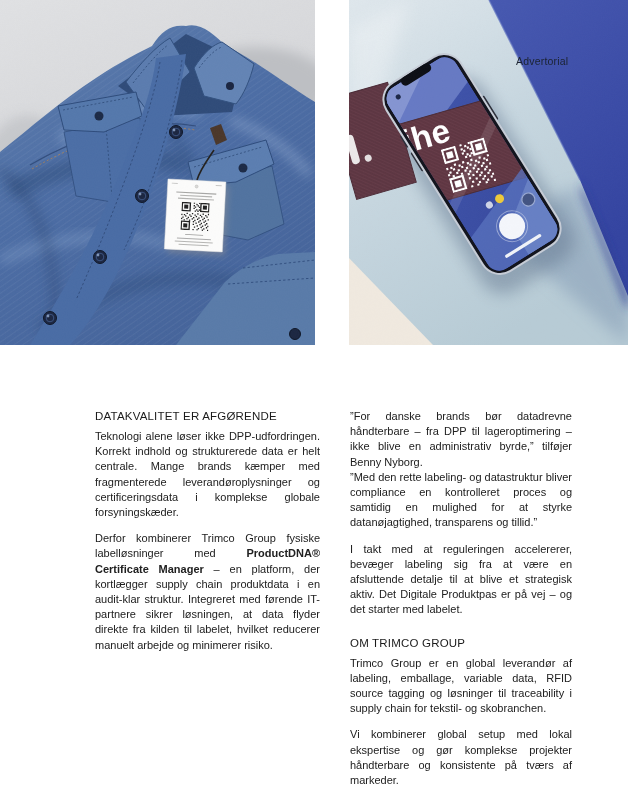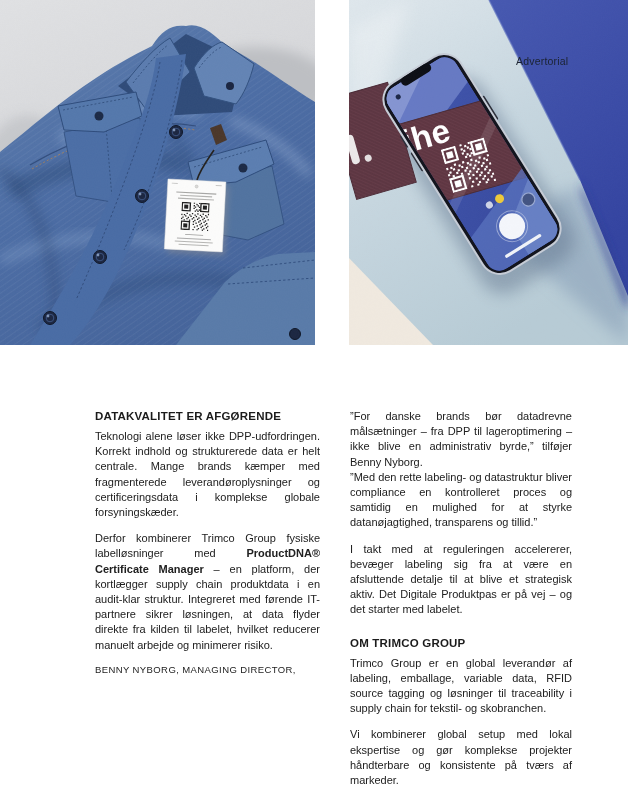--- a/index.html
+++ b/index.html
@@ -8,21 +8,21 @@
   figure{margin:0;}
   .photo{position:absolute;top:0;overflow:hidden;}
   .photo-left{left:0;width:315px;height:345px;}
   .photo-right{left:349px;width:279px;height:345px;}
   .photo svg{display:block;}
   .advertorial{position:absolute;left:516px;top:55px;font-size:10.5px;letter-spacing:.2px;
                color:#1b2331;}
   .col{position:absolute;top:409px;}
   .col-left{left:95px;width:225px;}
   .col-right{left:350px;width:222px;}
-  .section-heading{margin:0 0 6px 0;font-size:11.5px;line-height:14px;font-weight:bold;
+  .section-heading{margin:0 0 6px 0;font-size:11.5px;line-height:14px;font-weight:normal;
                    letter-spacing:.2px;color:#1b1b1b;}
   .mt18{margin-top:18px;}
   p.body{margin:0 0 11px 0;font-size:11px;line-height:15.2px;text-align:justify;
          white-space:pre-line;color:#202020;}
   p.body b{font-weight:bold;}
   .quote{margin:13px 0 0 0;font-size:15.5px;line-height:17.6px;font-weight:bold;
          color:#1b1b1b;white-space:pre-line;letter-spacing:-.1px;}
   .attribution{margin-top:8px;font-size:9.5px;line-height:11.5px;letter-spacing:.4px;color:#222;}
 </style>
 </head>
@@ -255,26 +255,25 @@
     </svg>
   </figure>
 
   <div class="advertorial">Advertorial</div>
 
   <section class="col col-left">
     <h3 class="section-heading">DATAKVALITET ER AFGØRENDE</h3>
     <p class="body">Teknologi alene løser ikke DPP-udfordringen. Korrekt indhold og strukturerede data er helt centrale. Mange brands kæmper med fragmenterede leverandøroplysninger og certificeringsdata i komplekse globale forsyningskæder.</p>
     <p class="body"><span>Derfor kombinerer Trimco Group fysiske labelløsninger med </span><b>ProductDNA® Certificate Manager</b><span> – en platform, der kortlægger supply chain produktdata i en audit-klar struktur. Integreret med førende IT-partnere sikrer løsningen, at data flyder direkte fra kilden til labelet, hvilket reducerer manuelt arbejde og minimerer risiko.</span></p>
     <div class="attribution">
-      <div>BENNY NYBORG, MANAGING DIRECTOR,</div>
     </div>
   </section>
 
   <section class="col col-right">
-    <p class="body">”For danske brands bør datadrevne målsætninger – fra DPP til lageroptimering – ikke blive en administrativ byrde,” tilføjer Benny Nyborg.
+    <p class="body">”For danske brands bør datadrevne håndterbare – fra DPP til lageroptimering – ikke blive en administrativ byrde,” tilføjer Benny Nyborg.
 ”Med den rette labeling- og datastruktur bliver compliance en kontrolleret proces og samtidig en mulighed for at styrke datanøjagtighed, transparens og tillid.”</p>
     <p class="body">I takt med at reguleringen accelererer, bevæger labeling sig fra at være en afsluttende detalje til at blive et strategisk aktiv. Det Digitale Produktpas er på vej – og det starter med labelet.</p>
     <h3 class="section-heading mt18">OM TRIMCO GROUP</h3>
     <p class="body">Trimco Group er en global leverandør af labeling, emballage, variable data, RFID source tagging og løsninger til traceability i supply chain for tekstil- og skobranchen.</p>
     <p class="body" style="margin-bottom:0;">Vi kombinerer global setup med lokal ekspertise og gør komplekse projekter håndterbare og konsistente på tværs af markeder.</p>
   </section>
 
 </div>
 
 </body></html>

